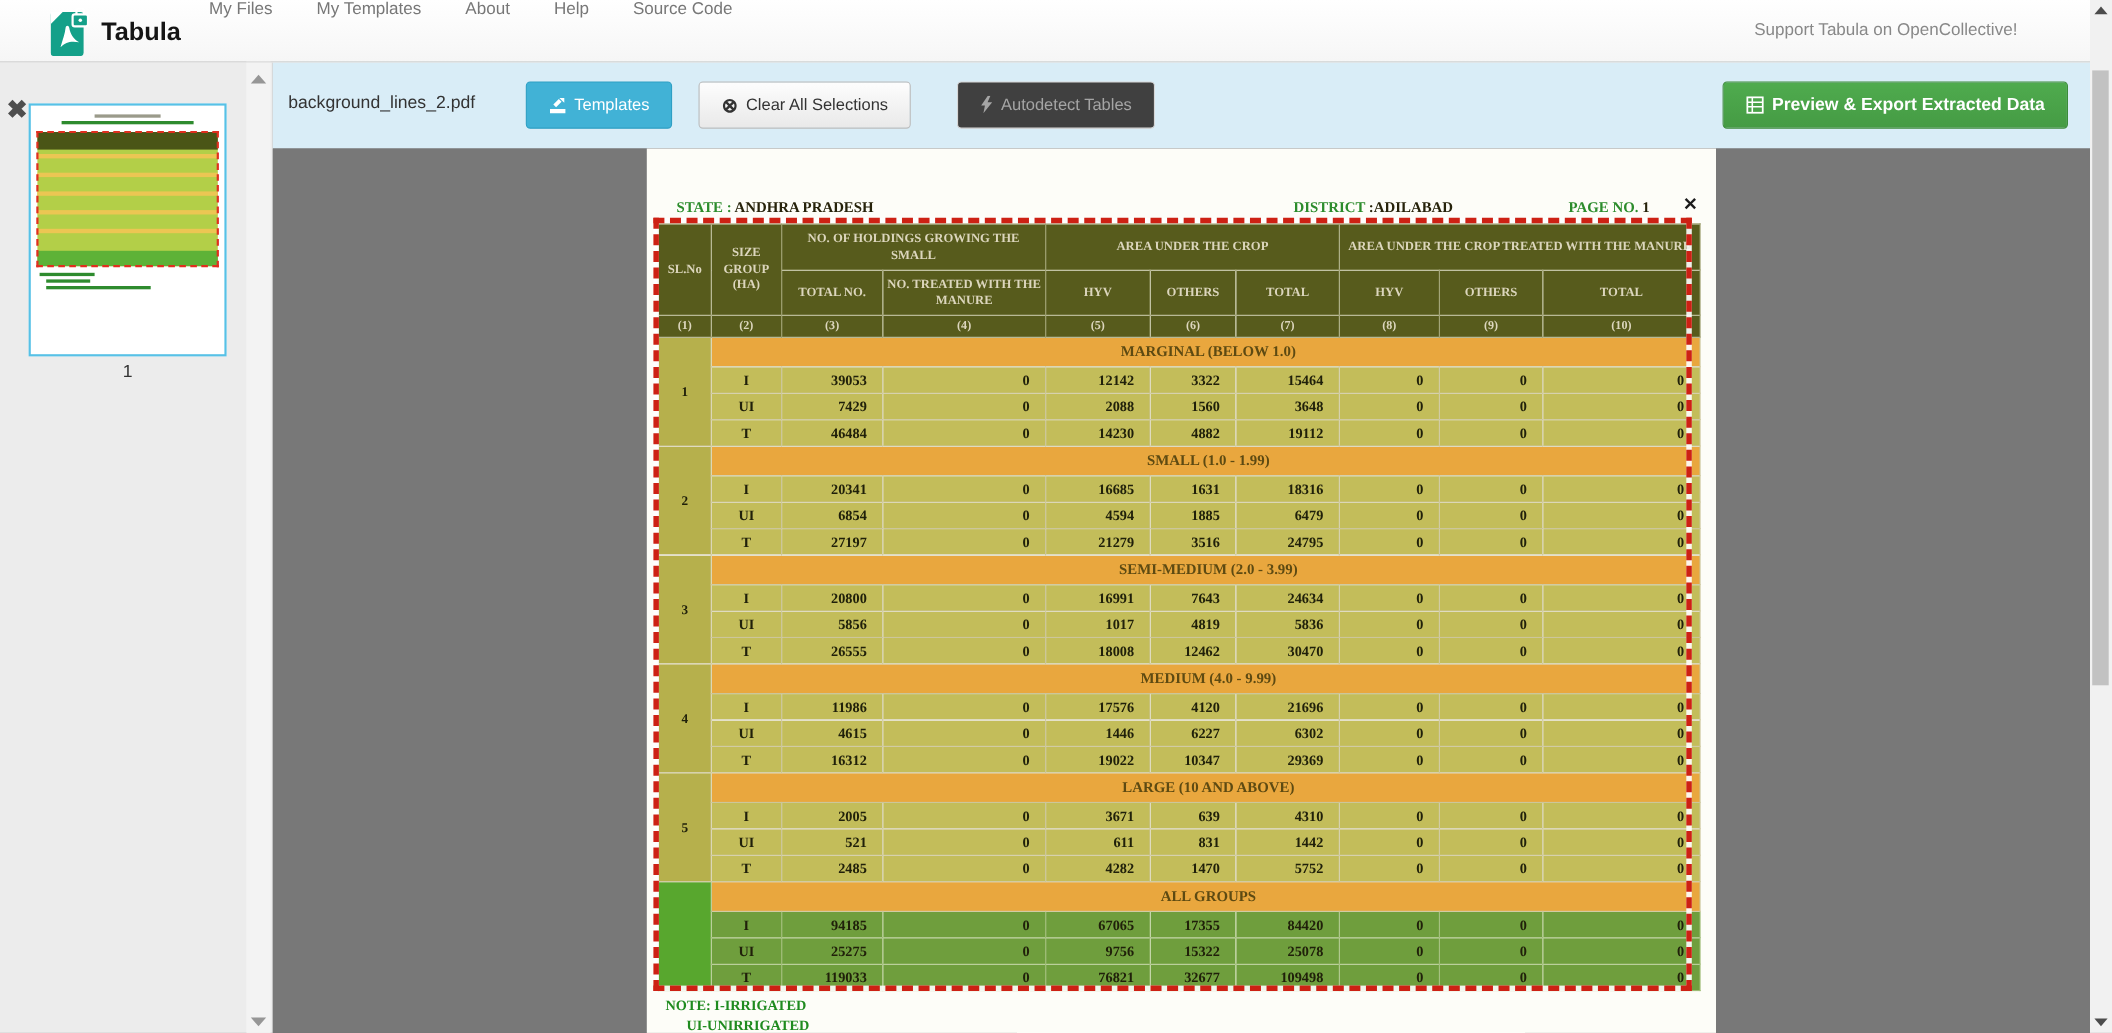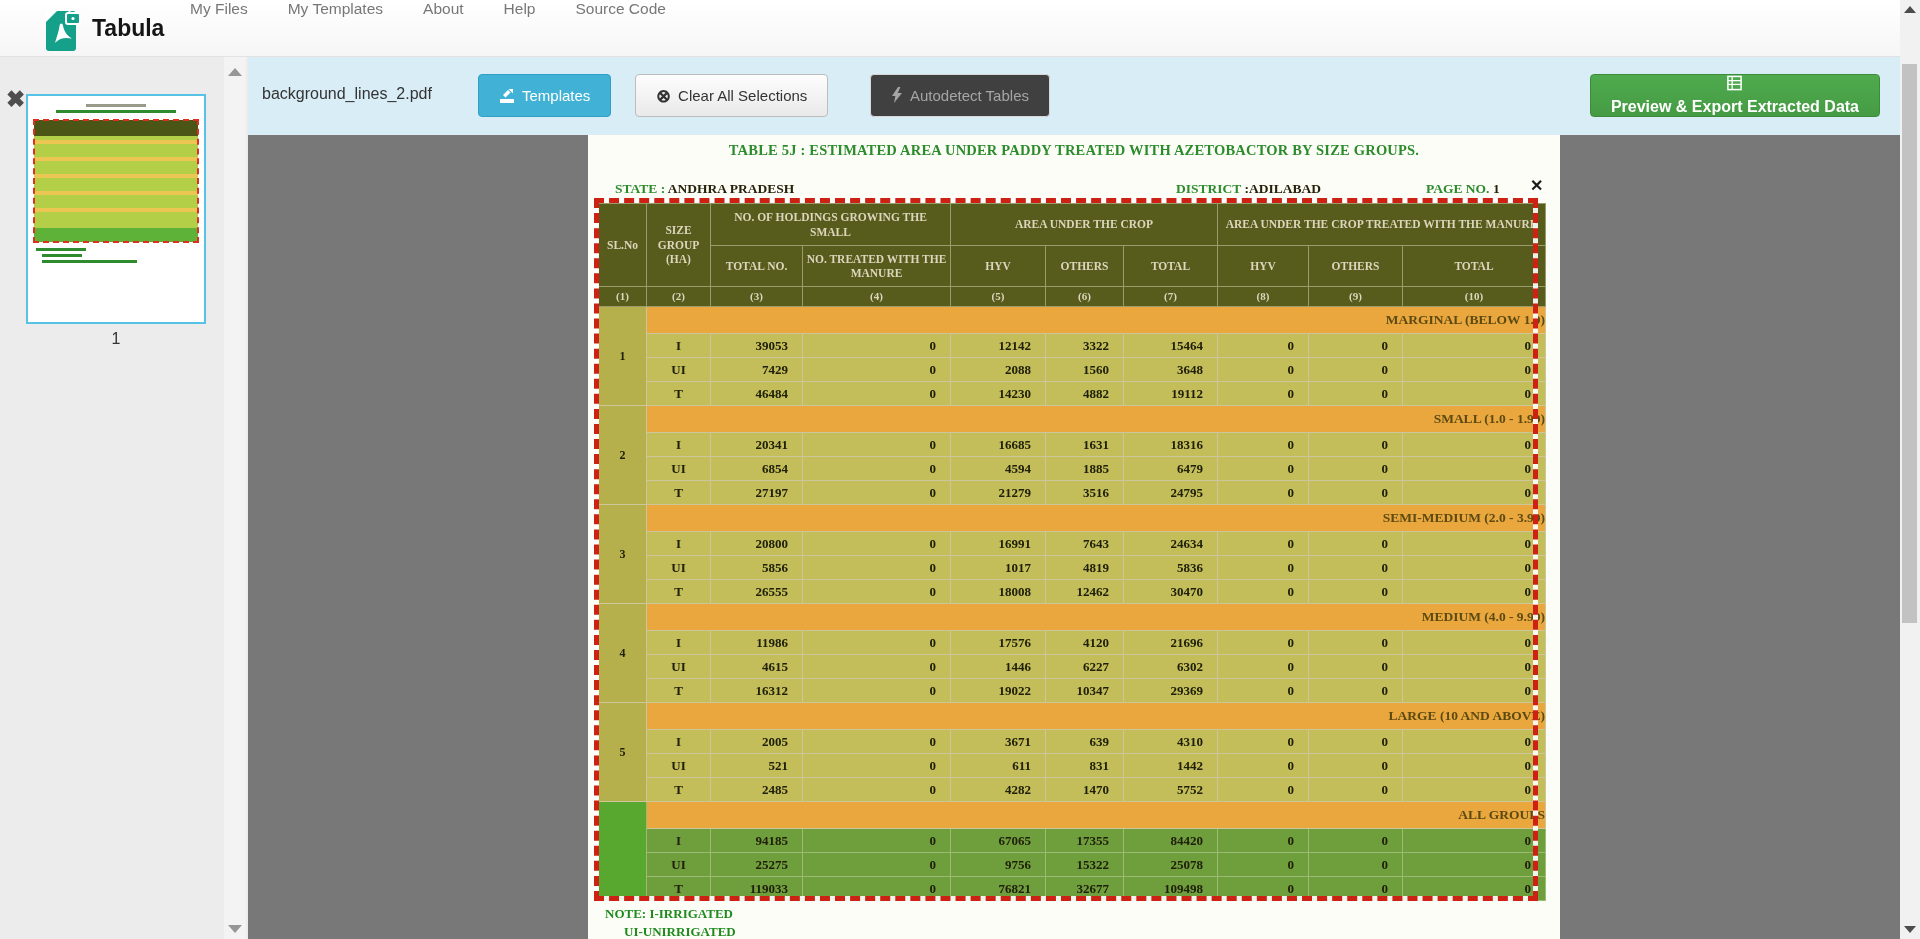--- a/index.html
+++ b/index.html
@@ -42,21 +42,21 @@
   .mini-sel{position:absolute;left:-1px;top:-1px;right:-1px;bottom:-1px;border:2px dashed #e02f1f;}
 
   
   .toolbar{position:absolute;left:248px;top:56px;width:1652px;height:79px;background:#d9edf7;}
   .filename{position:absolute;left:14px;top:29px;font-size:16px;color:#333;}
   .btn{position:absolute;top:18px;height:43px;box-sizing:border-box;border-radius:4px;
        font-size:15px;display:flex;align-items:center;gap:7px;padding:0 20px;cursor:pointer;white-space:nowrap;}
   .btn-templates{left:230px;background:#41b2d6;border:1px solid #2f9fc4;color:#fff;}
   .btn-clear{left:387px;background:linear-gradient(#fdfdfd,#e9e9e9);border:1px solid #bcbcbc;color:#333;}
   .btn-auto{left:622px;background:#404040;border:1px solid #d7d7d7;color:#a5a5a5;cursor:default;}
-  .btn-export{right:20px;background:linear-gradient(#4fab4e,#459b44);border:1px solid #3c8b3b;color:#fff;font-weight:bold;font-size:16px;flex-direction:column;}
+  .btn-export{right:20px;background:linear-gradient(#4fab4e,#459b44);border:1px solid #3c8b3b;color:#fff;font-weight:bold;font-size:16px;}
   .clear-glyph{font-size:18px;font-weight:bold;line-height:1;}
 
   
   .canvas{position:absolute;left:248px;top:135px;right:20px;bottom:0;background:#787878;}
   .pdf-page{position:absolute;left:340px;top:0;width:972px;height:804px;background:#fdfdf8;
             font-family:"Liberation Serif",serif;font-weight:bold;}
   .doc-title{position:absolute;left:0;top:7px;width:100%;text-align:center;
              font-size:14.5px;color:#2c8c2c;letter-spacing:.2px;}
   .state-line{position:absolute;top:46px;font-size:13.5px;color:#26220a;white-space:nowrap;}
   .g{color:#2c8c2c;}
@@ -67,21 +67,21 @@
   
   .doc-table{position:absolute;left:10px;top:68px;border-collapse:collapse;table-layout:fixed;
              font-family:"Liberation Serif",serif;font-weight:bold;}
   .doc-table td{overflow:hidden;box-sizing:border-box;}
   thead td{background:#575b1c;color:#dcd6bd;border:1px solid #9a9c6b;text-align:center;
            font-size:11.5px;line-height:1.25;padding:2px 2px;vertical-align:middle;}
   tr.h-group{height:42px;} tr.h-sub{height:41px;} tr.h-num{height:20px;}
   tr.h-num td{font-size:11px;padding:0;}
   tbody td{border:1px solid #ccc69a;color:#20200a;font-size:13px;}
   tr.r-section{height:27px;} tr.r-data{height:24px;}
-  td.sec-label{background:#e9a73e;color:#5d4a12;text-align:right;padding:0 0 0 5px;font-size:13.5px;}
+  td.sec-label{background:#e9a73e;color:#5d4a12;text-align:center;padding:0 0 0 5px;font-size:13.5px;}
   td.sl{background:#b6b04c;text-align:center;font-size:12px;vertical-align:middle;}
   tr.khaki td.size,tr.khaki td.num{background:#c3bd5a;}
   tr.green td.size,tr.green td.num{background:#6f9e3d;border-color:#9dbb74;}
   td.sl.green-sl{background:#58a72e;border-color:#9dbb74;}
   td.size{text-align:center;}
   td.num{text-align:right;padding-right:14px;}
 
   
   .sel-white{position:absolute;left:6px;top:63px;width:944px;height:703px;
              border:5px solid rgba(255,255,255,.9);box-sizing:border-box;z-index:4;pointer-events:none;}
@@ -103,20 +103,21 @@
       <circle cx="27" cy="11.5" r="1.6" fill="#ffffff"></circle>
     </svg>
     <div class="brand">Tabula</div>
     <div class="nav-items">
       <span class="nav-item">My Files</span>
       <span class="nav-item">My Templates</span>
       <span class="nav-item">About</span>
       <span class="nav-item">Help</span>
       <span class="nav-item">Source Code</span>
     </div>
+    <div class="support">Support Tabula on OpenCollective!</div>
   </div>
 
   <div class="sidebar">
     <div class="thumb-close">✖</div>
     <div class="thumb-box">
       <div class="mini-line" style="left:58px;top:8px;width:60px;background:#9a9a8a;"></div>
       <div class="mini-line" style="left:28px;top:14px;width:120px;background:#2e8b2e;"></div>
       <div class="mini-table">
         <div class="mini-head"></div>
         <div class="mini-stripe" style="top:20px;"></div>
@@ -169,21 +170,20 @@
         <line x1="1.5" y1="10" x2="15.5" y2="10" stroke="#fff" stroke-width="1.4"></line>
         <line x1="6" y1="1.5" x2="6" y2="15.5" stroke="#fff" stroke-width="1.4"></line>
       </svg>
       <span>Preview &amp; Export Extracted Data</span>
     </div>
   </div>
 
   <div class="canvas">
     <div class="pdf-page">
 
-      <div class="doc-title">TABLE 5J : ESTIMATED AREA UNDER PADDY  TREATED WITH AZETOBACTOR BY SIZE GROUPS.</div>
 
       <div class="state-line" style="left:27px;">
         <span class="g">STATE :</span> <span>ANDHRA PRADESH</span>
       </div>
       <div class="state-line" style="left:588px;">
         <span class="g">DISTRICT</span> <span>:ADILABAD</span>
       </div>
       <div class="state-line" style="left:838px;">
         <span class="g">PAGE NO.</span> <span>1</span>
       </div>

